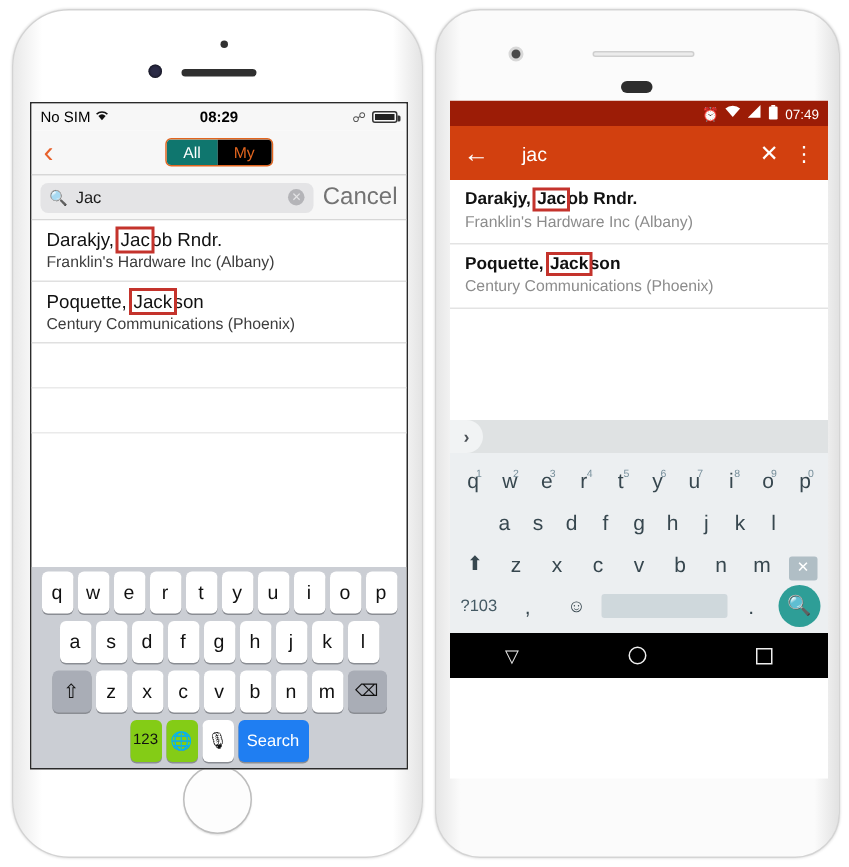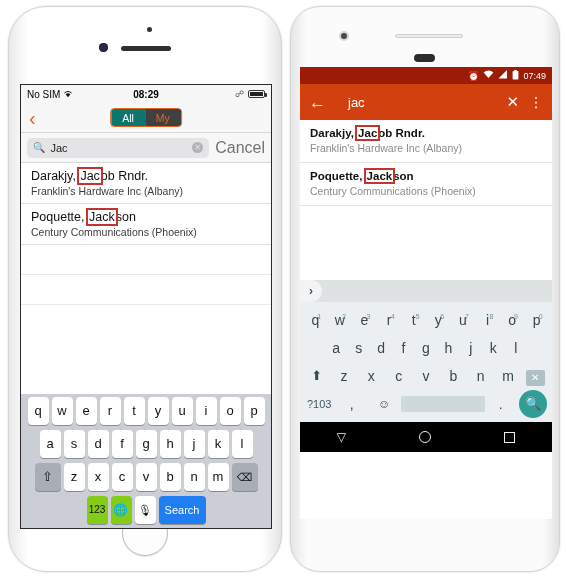--- a/index.html
+++ b/index.html
@@ -21,42 +21,42 @@
     box-shadow: 0 0 2px rgba(0,0,0,.18);
   }
   .ip-cam { position:absolute; left:90px; top:36px; width:9px; height:9px; border-radius:50%;
             background:#2b2b46; box-shadow: inset 0 0 2px #000; }
   .ip-speaker { position:absolute; left:112px; top:39px; width:50px; height:5px; border-radius:3px; background:#2f2f2f; }
   .ip-sensor { position:absolute; left:138px; top:20px; width:5px; height:5px; border-radius:50%; background:#313131; }
   .ip-home { position:absolute; left:50%; margin-left:-23px; bottom:15px; width:46px; height:46px;
              border-radius:50%; background:#fdfdfd;
              border:1px solid #bdbdbd; box-shadow: inset 0 0 1px #fff, 0 1px 1px rgba(0,0,0,.1); }
   .ip-screen {
-    position:absolute; left:11px; top:77px; width:252px; height:445px;
+    position:absolute; left:11px; top:61px; width:252px; height:445px;
     background:#fff; border:1px solid #2a2a2a; overflow:hidden;
   }
   .ip-status {
     height:18px; background:#f7f7f7; display:flex; align-items:center;
     padding:0 6px; font-size:10px; color:#000; position:relative;
   }
   .ip-status .left { display:flex; align-items:center; gap:3px; }
   .ip-status .time { position:absolute; left:0; right:0; text-align:center; font-weight:bold; font-size:10px; }
   .ip-status .right { margin-left:auto; display:flex; align-items:center; gap:4px; }
   .ip-batt { width:17px; height:8px; border:1px solid #333; border-radius:2px; position:relative; }
   .ip-batt::after { content:""; position:absolute; right:-3px; top:2px; width:2px; height:4px; background:#333; border-radius:0 1px 1px 0;}
   .ip-batt i { display:block; position:absolute; left:1px; top:1px; bottom:1px; width:13px; background:#222; }
 
   .ip-navbar {
     height:30px; background:#f7f7f7; border-bottom:1px solid #d7d7d7;
     display:flex; align-items:center; padding:0 8px; position:relative;
   }
   .ip-back { color:#e8622c; font-size:20px; line-height:1; font-weight:300; }
   .seg { position:absolute; left:50%; transform:translateX(-50%); display:flex;
          border:1px solid #e2651f; border-radius:4px; overflow:hidden; height:19px; }
-  .seg div { padding:0 11px; font-size:10.5px; line-height:19px; color:#e2651f; background:#404040; }
+  .seg div { padding:0 11px; font-size:10.5px; line-height:19px; color:#e2651f; background:#000000; }
   .seg div.on { background:#0f766e; color:#fff; }
 
   .ip-searchrow { height:30px; background:#f7f7f7; display:flex; align-items:center;
                   padding:0 6px; gap:6px; border-bottom:1px solid #d7d7d7; }
   .ip-searchfield { flex:1; height:20px; background:#e4e4e6; border-radius:5px;
                     display:flex; align-items:center; padding:0 6px; gap:5px; }
   .ip-searchfield .mag { color:#8b8b90; font-size:10px; }
   .ip-searchfield .val { font-size:11px; color:#1a1a1a; flex:1; }
   .ip-clear { width:11px; height:11px; border-radius:50%; background:#b4b4b8; color:#e4e4e6;
               font-size:8px; line-height:11px; text-align:center; }

